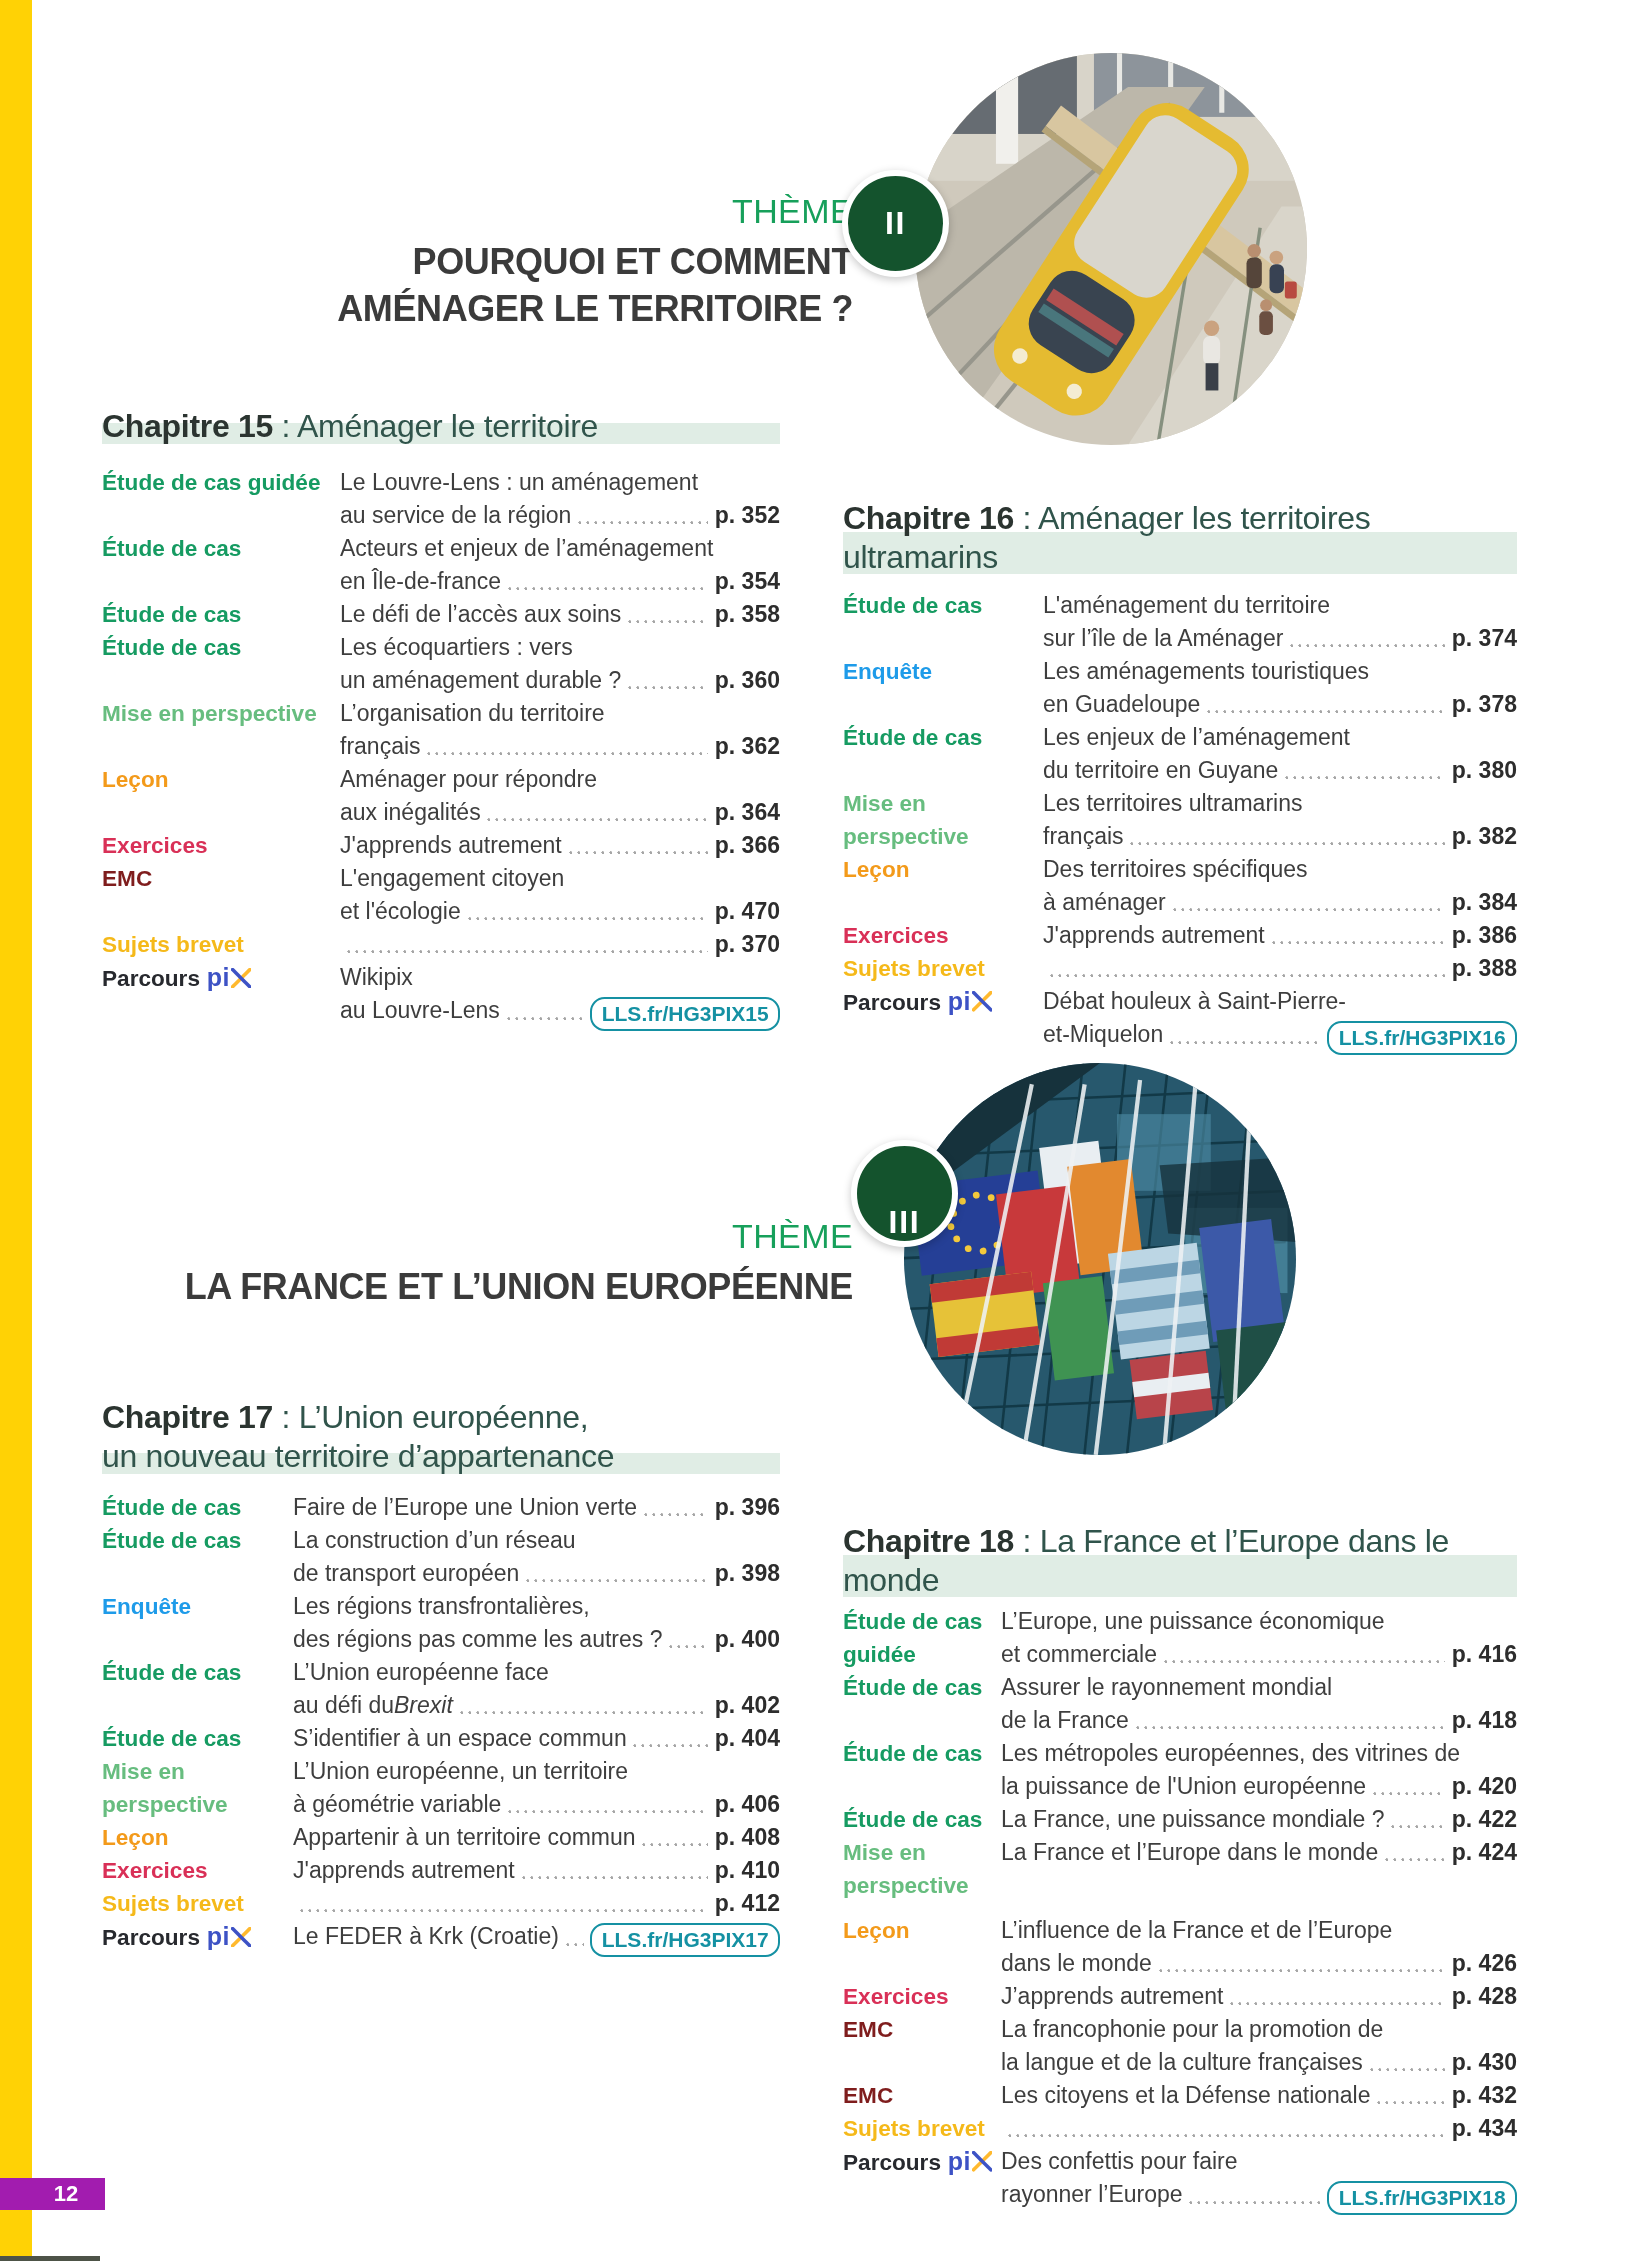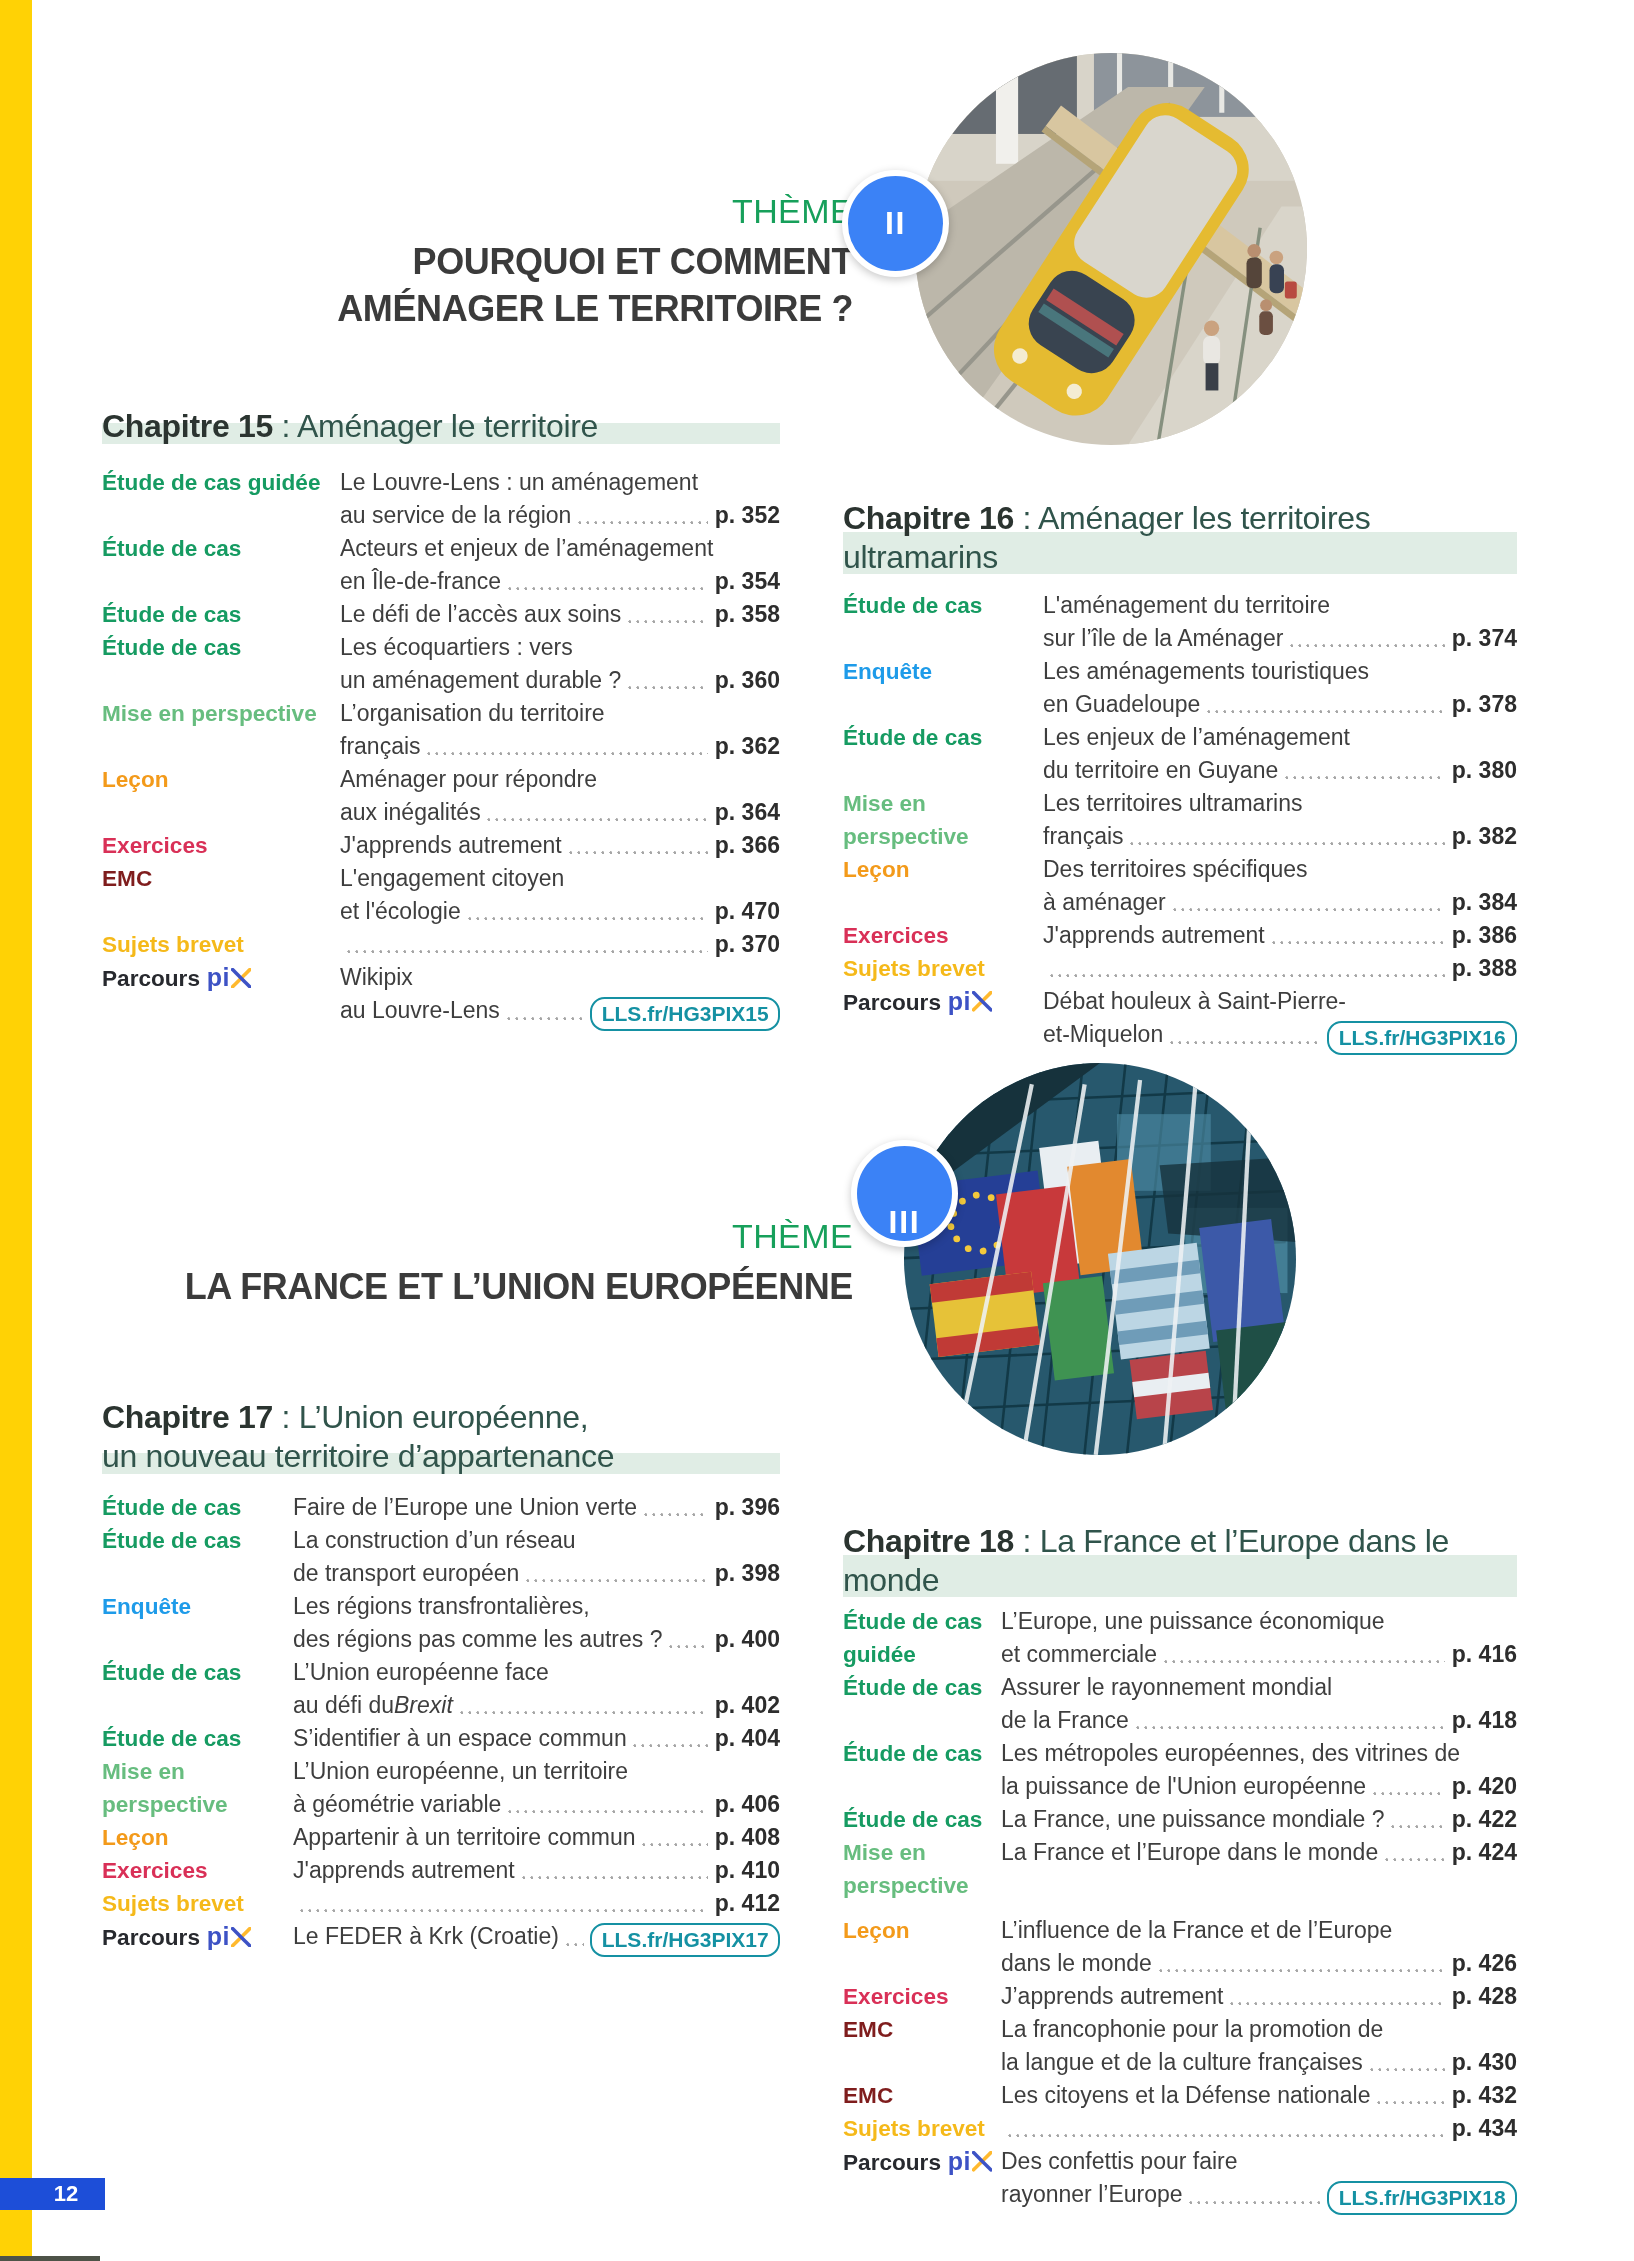--- a/index.html
+++ b/index.html
@@ -1,30 +1,30 @@
 <!DOCTYPE html>
 <html style="font-size:13.6px"><head>
 <meta charset="utf-8">
 <style>
   html,body{margin:0;padding:0;background:#e9e9e9;}
   .page{position:relative;width:1635px;height:2261px;background:#ffffff;overflow:hidden;
         font-family:"Liberation Sans","DejaVu Sans",sans-serif;color:#3e3e3e;}
   
   .ybar{position:absolute;left:0;top:0;width:32px;height:2256px;background:#FFD205;}
   .corner{position:absolute;left:0;top:2256px;width:100px;height:5.1px;background:#4d5348;}
-  .page-tab{position:absolute;left:0;top:2178px;width:105px;height:32px;background:#1d4ed8;
+  .page-tab{position:absolute;left:0;top:2178px;width:105px;height:32px;background:#a21caf;
             color:#fff;font-size:22px;font-weight:bold;display:flex;align-items:center;
             justify-content:center;padding-left:27px;box-sizing:border-box;z-index:4;}
   
   .theme{position:absolute;text-align:right;z-index:3;}
   .theme .kicker{color:#17A05B;font-size:34px;font-weight:normal;line-height:39px;margin-bottom:6.8px;letter-spacing:0.4px;}
   .theme .ttl{font-size:36px;font-weight:bold;color:#3b3b3b;line-height:47px;letter-spacing:-0.4px;}
   .theme2{right:782px;top:192px;}
   .theme3{right:782px;top:1217px;}
-  .badge{position:absolute;width:95px;height:95px;border-radius:50%;background:#3b82f6;
+  .badge{position:absolute;width:95px;height:95px;border-radius:50%;background:#14532d;
          border:6px solid #fff;box-sizing:content-box;display:flex;align-items:center;justify-content:center;
          color:#fff;font-weight:bold;font-size:32px;letter-spacing:1.7px;z-index:3;
          box-shadow:0 2.6px 8.5px rgba(0,0,0,.22);}
   .badge2{left:842px;top:170px;}
   .badge3{left:851px;top:1140px;align-items:flex-end;}
   .photo{position:absolute;width:392px;height:392px;border-radius:50%;overflow:hidden;z-index:2;}
   .photo2{left:915px;top:53px;}
   .photo3{left:904px;top:1063px;}
   
   .chapter{position:absolute;}

